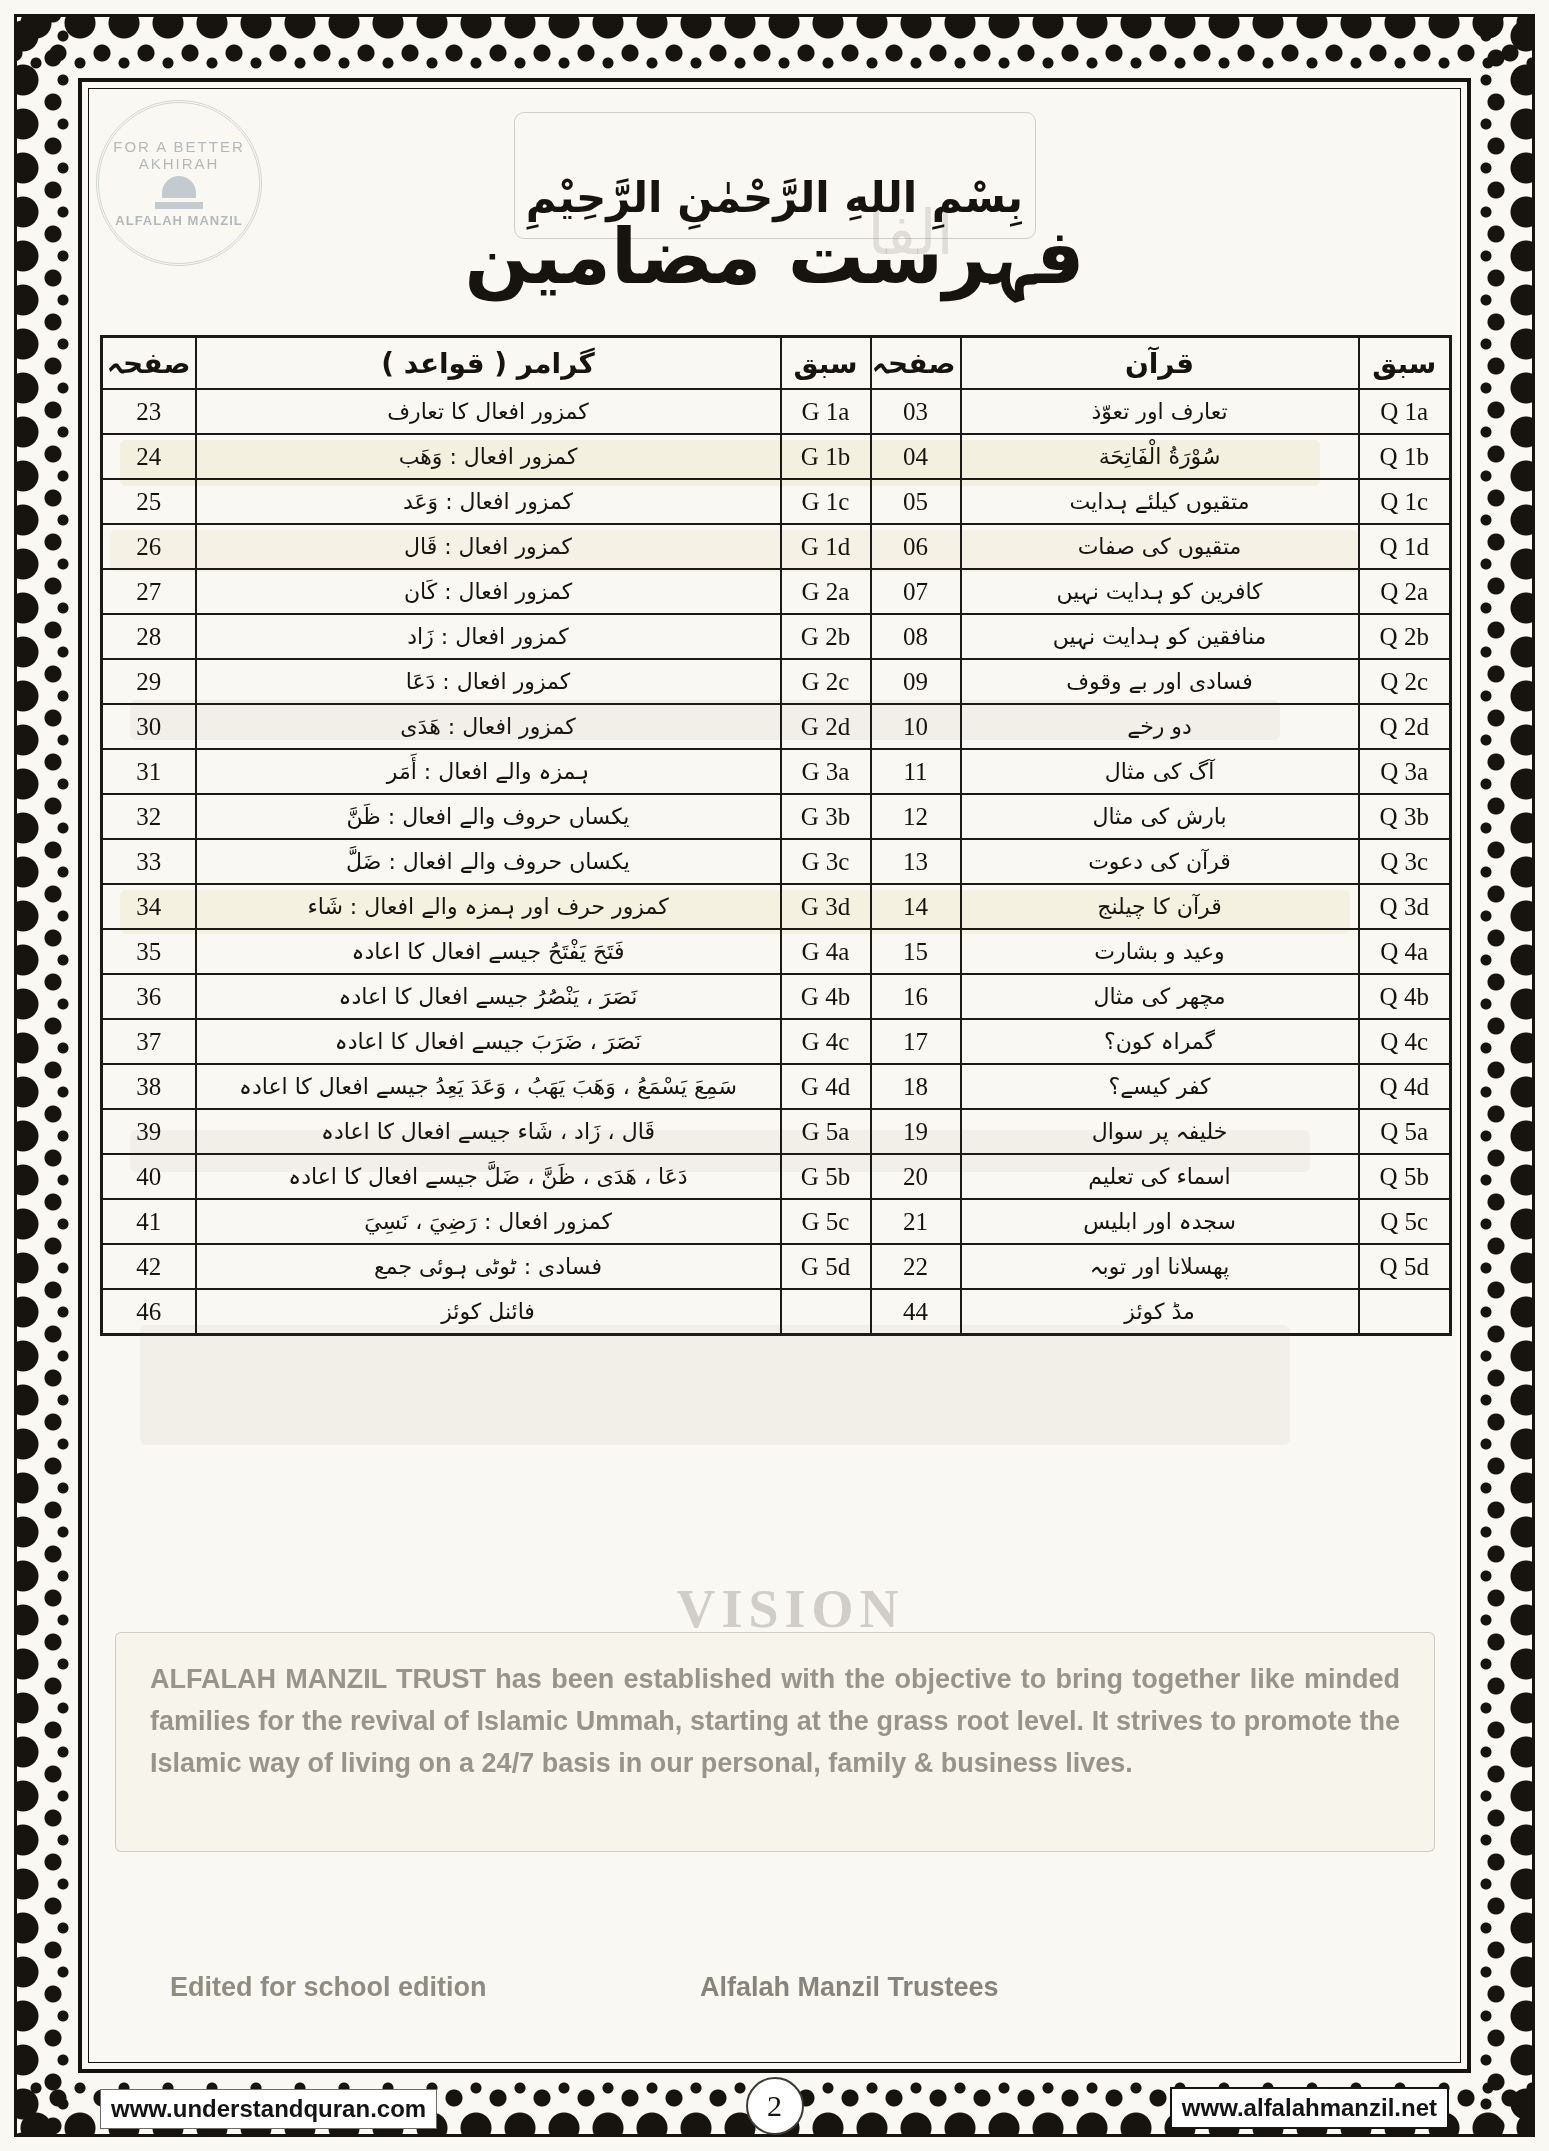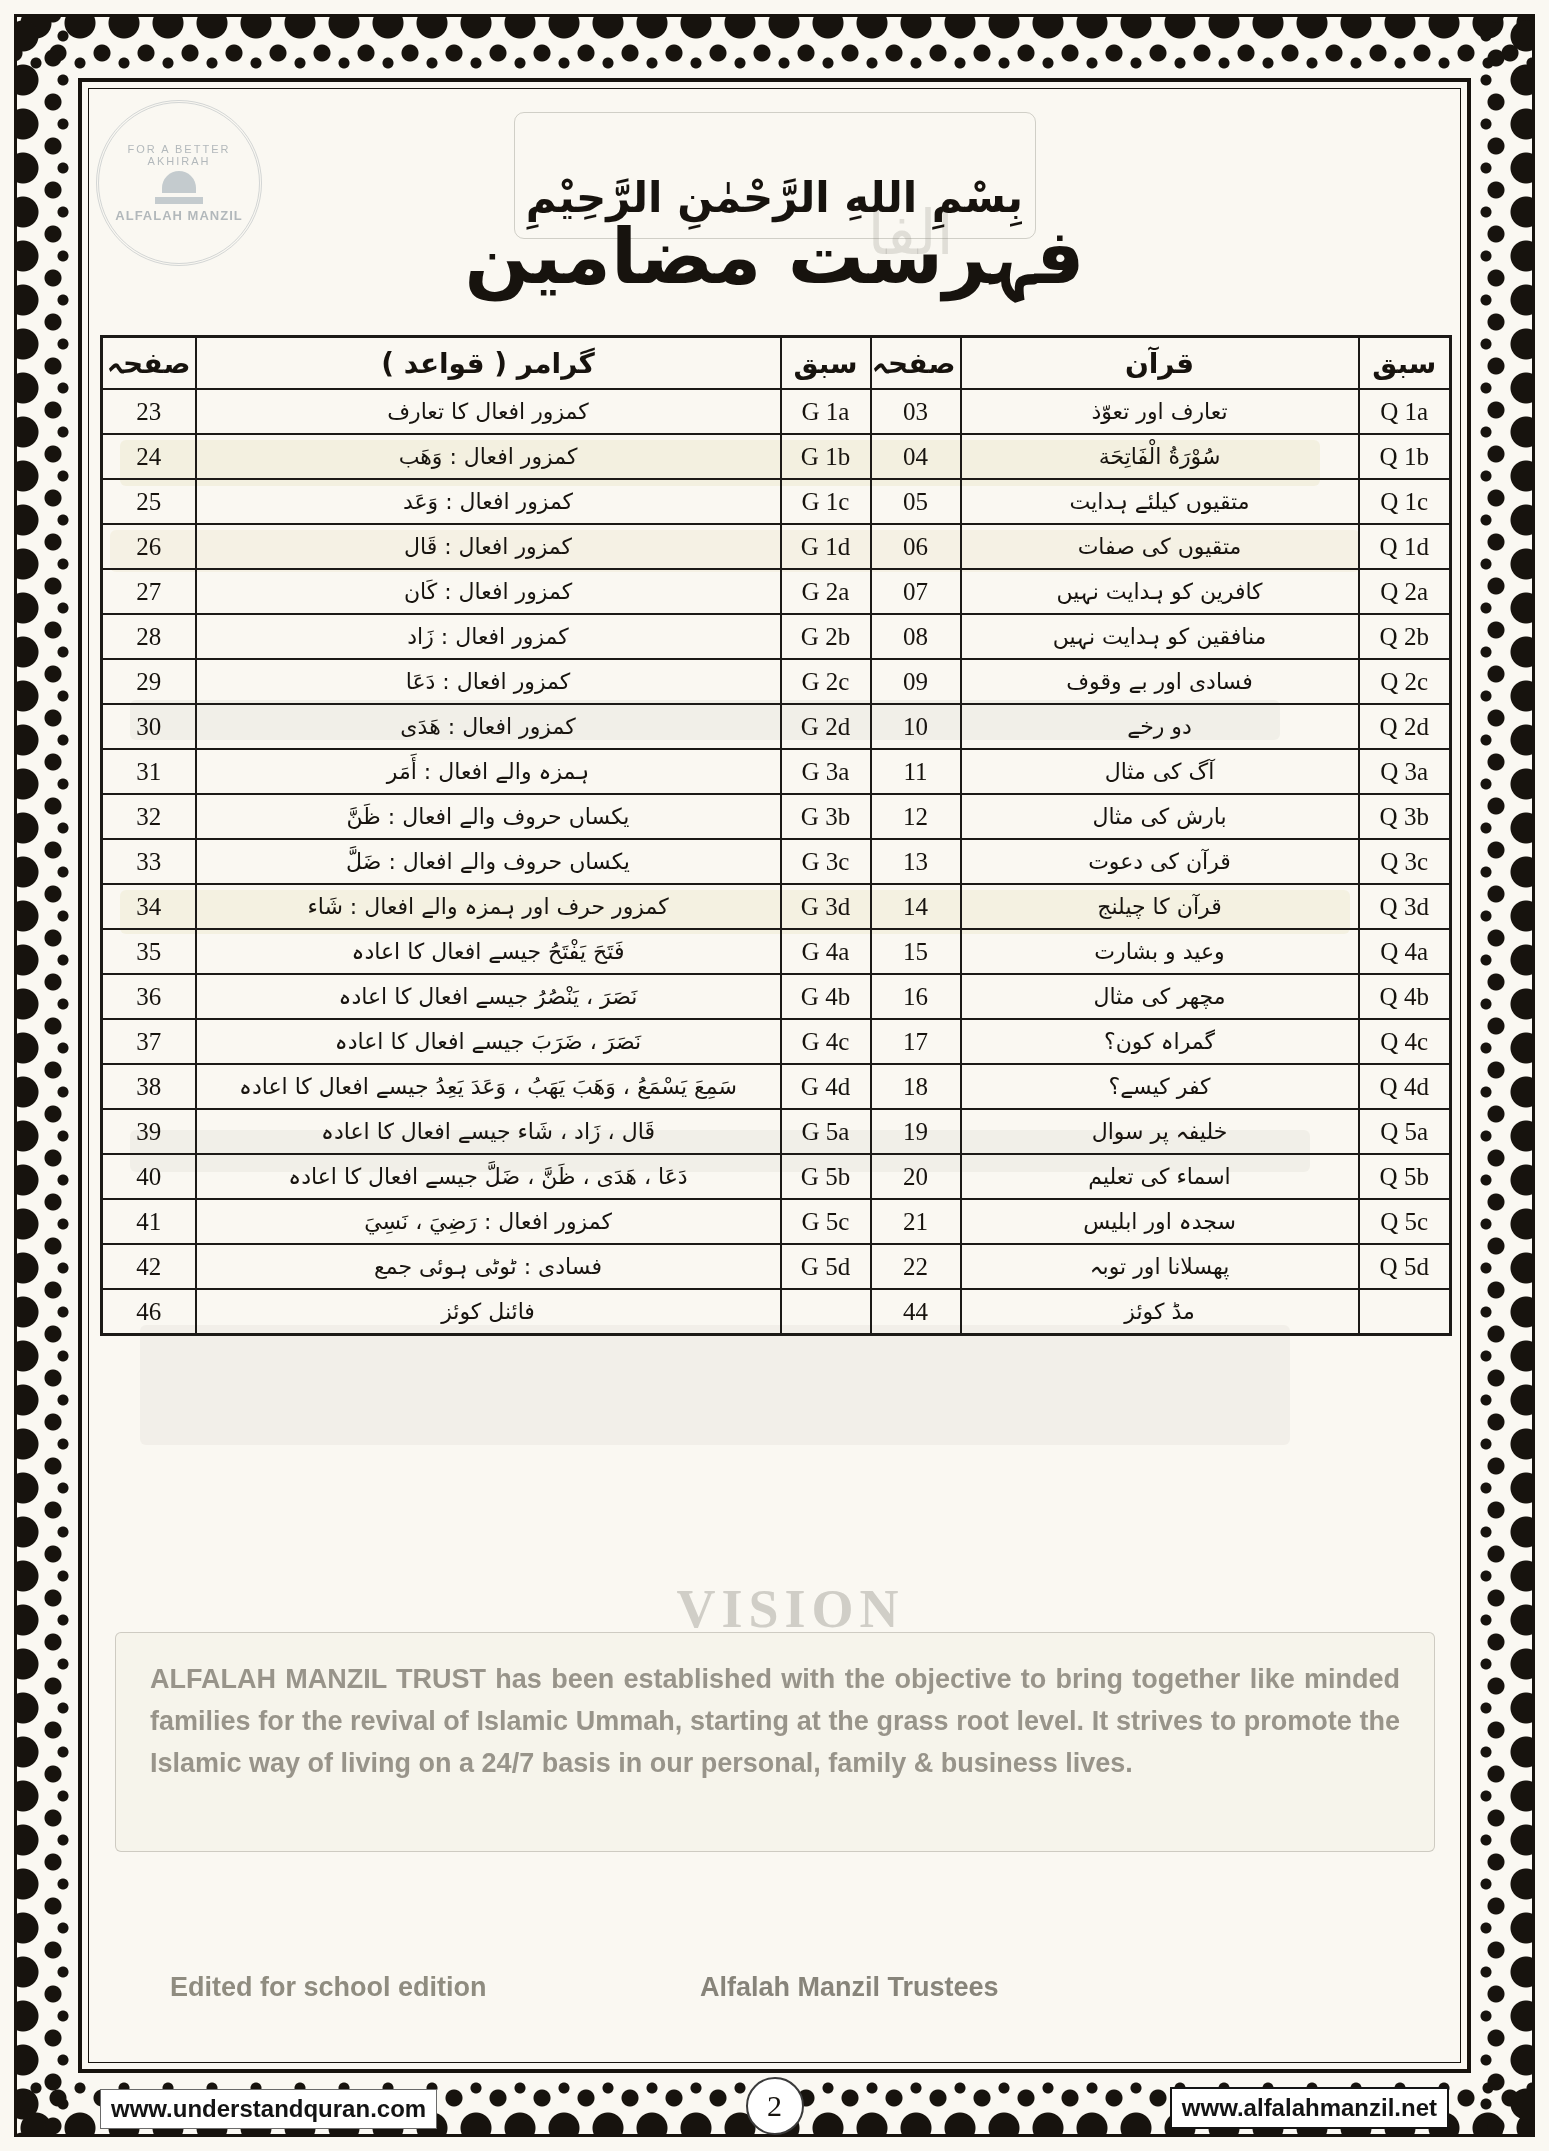--- a/index.html
+++ b/index.html
@@ -37,21 +37,21 @@
   .a2{top:530px;left:110px;width:1250px;height:42px;background:rgba(214,196,128,.12);}
   .a3{top:700px;left:130px;width:1150px;height:40px;background:rgba(170,165,150,.10);}
   .a4{top:890px;left:120px;width:1230px;height:44px;background:rgba(214,196,128,.14);}
   .a5{top:1130px;left:130px;width:1180px;height:42px;background:rgba(170,165,150,.10);}
   .a6{top:1325px;left:140px;width:1150px;height:120px;background:rgba(175,170,155,.10);}
   
   .stamp{position:absolute;top:100px;left:96px;width:160px;height:160px;border-radius:50%;
     border:3px double rgba(108,122,134,.55);opacity:.5;color:#6c7a86;z-index:2;
     display:flex;flex-direction:column;align-items:center;justify-content:center;gap:4px;
     font-family:"Liberation Sans",sans-serif;text-align:center;}
-  .stamp .arc{font-size:11px;letter-spacing:2px;text-align:center;}
+  .stamp .arc{font-size:15px;letter-spacing:2px;text-align:center;}
   .stamp .dome{width:34px;height:22px;background:#8fa0ac;border-radius:17px 17px 0 0;}
   .stamp .base{width:48px;height:7px;background:#8fa0ac;}
   .stamp .name{font-size:13px;font-weight:bold;letter-spacing:1px;}
   
   .bismillah-box{position:absolute;top:112px;left:50%;transform:translateX(-50%);
     width:520px;padding:16px 0;border:1px solid rgba(140,140,130,.38);border-radius:10px;
     text-align:center;z-index:2;}
   .bismillah{font-size:42px;font-weight:bold;direction:rtl;margin-top:44px;}
   .title-ghost{position:absolute;top:196px;left:56%;font-size:62px;color:rgba(120,118,110,.20);
     direction:rtl;z-index:1;}

